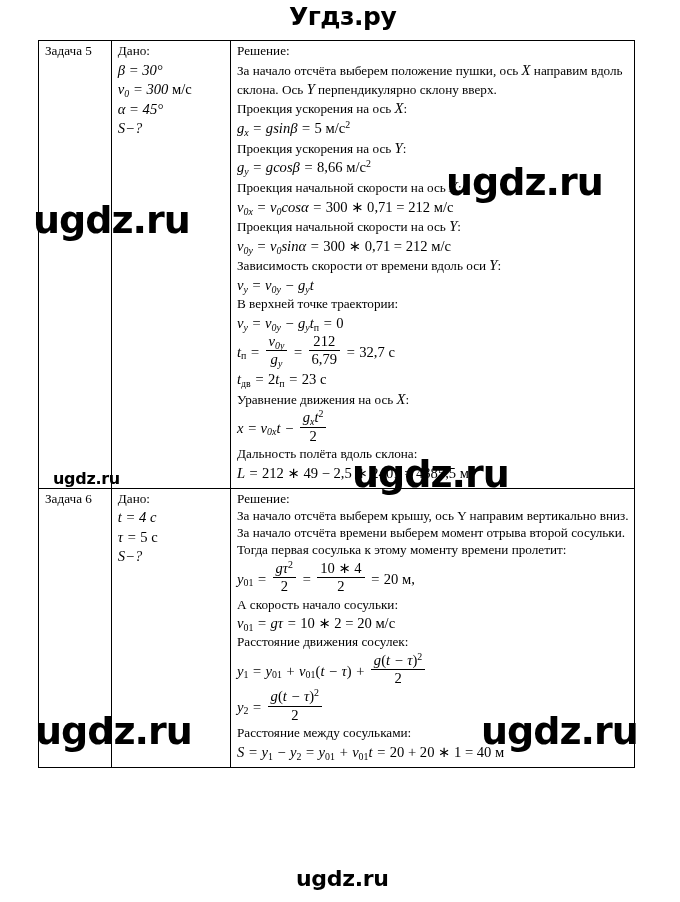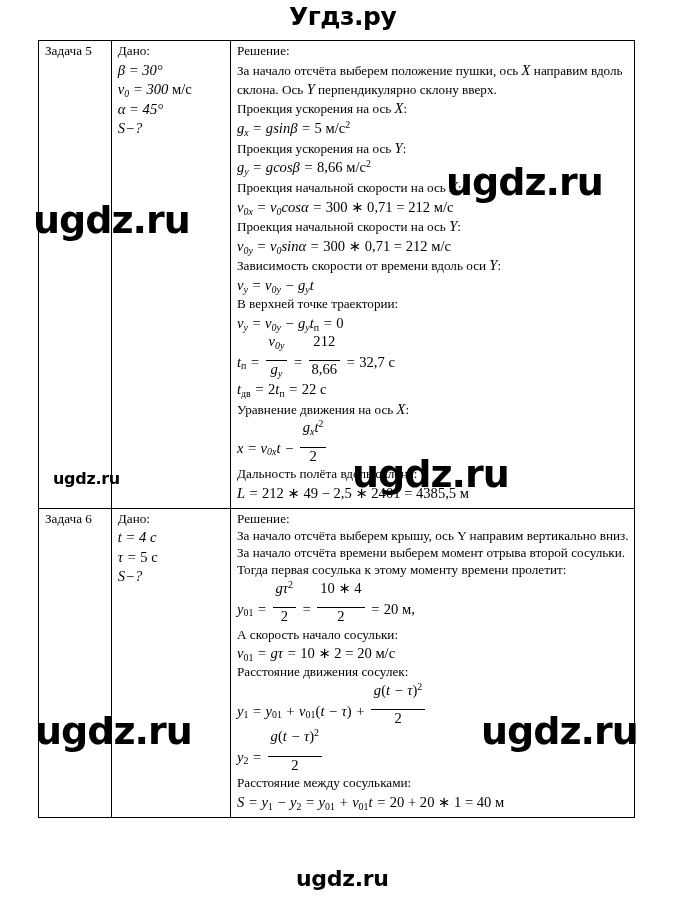--- a/index.html
+++ b/index.html
@@ -104,21 +104,21 @@
   
   .frac {
     display: inline-block;
     vertical-align: -0.52em;
     text-align: center;
     font-style: italic;
     margin: 0 2px;
   }
   .frac > .fnum {
     display: block;
-    padding: 0 3px 10px 3px;
+    padding: 0 3px 0px 3px;
     border-bottom: 1.2px solid #000;
     line-height: 1.18;
   }
   .frac > .fden {
     display: block;
     padding: 0px 3px 0 3px;
     line-height: 1.18;
   }
   .tallrow { line-height: 2.35; }
 </style>
@@ -163,25 +163,25 @@
 
         <div class="line">Зависимость скорости от времени вдоль оси <span class="m">Y</span>:</div>
         <div class="mline m">v<sub class="ital-sub">y</sub> = v<sub class="ital-sub">0y</sub> − g<sub class="ital-sub">y</sub>t</div>
 
         <div class="line">В верхней точке траектории:</div>
         <div class="mline m">v<sub class="ital-sub">y</sub> = v<sub class="ital-sub">0y</sub> − g<sub class="ital-sub">y</sub>t<sub class="up">п</sub> = <span class="up">0</span></div>
 
         <div class="mline m tallrow">t<sub class="up">п</sub> =
           <span class="frac"><span class="fnum">v<sub class="ital-sub">0y</sub></span><span class="fden">g<sub class="ital-sub">y</sub></span></span>
           =
-          <span class="frac"><span class="fnum num-up">212</span><span class="fden num-up">8,66</span></span>
+          <span class="frac"><span class="fnum num-up">212</span><span class="fden num-up">6,79</span></span>
           = <span class="up">32,7 с</span>
         </div>
 
-        <div class="mline m">t<sub class="up">дв</sub> = <span class="up">2</span>t<sub class="up">п</sub> = <span class="up">22 с</span></div>
+        <div class="mline m">t<sub class="up">дв</sub> = <span class="up">2</span>t<sub class="up">п</sub> = <span class="up">23 с</span></div>
 
         <div class="line">Уравнение движения на ось <span class="m">X</span>:</div>
         <div class="mline m tallrow">x = v<sub class="ital-sub">0x</sub>t −
           <span class="frac"><span class="fnum">g<sub class="ital-sub">x</sub>t<sup>2</sup></span><span class="fden num-up">2</span></span>
         </div>
 
         <div class="line">Дальность полёта вдоль склона:</div>
         <div class="mline m">L = <span class="up">212 ∗ 49 − 2,5 ∗ 2401 = 4385,5 м</span></div>
       </td>
     </tr>

